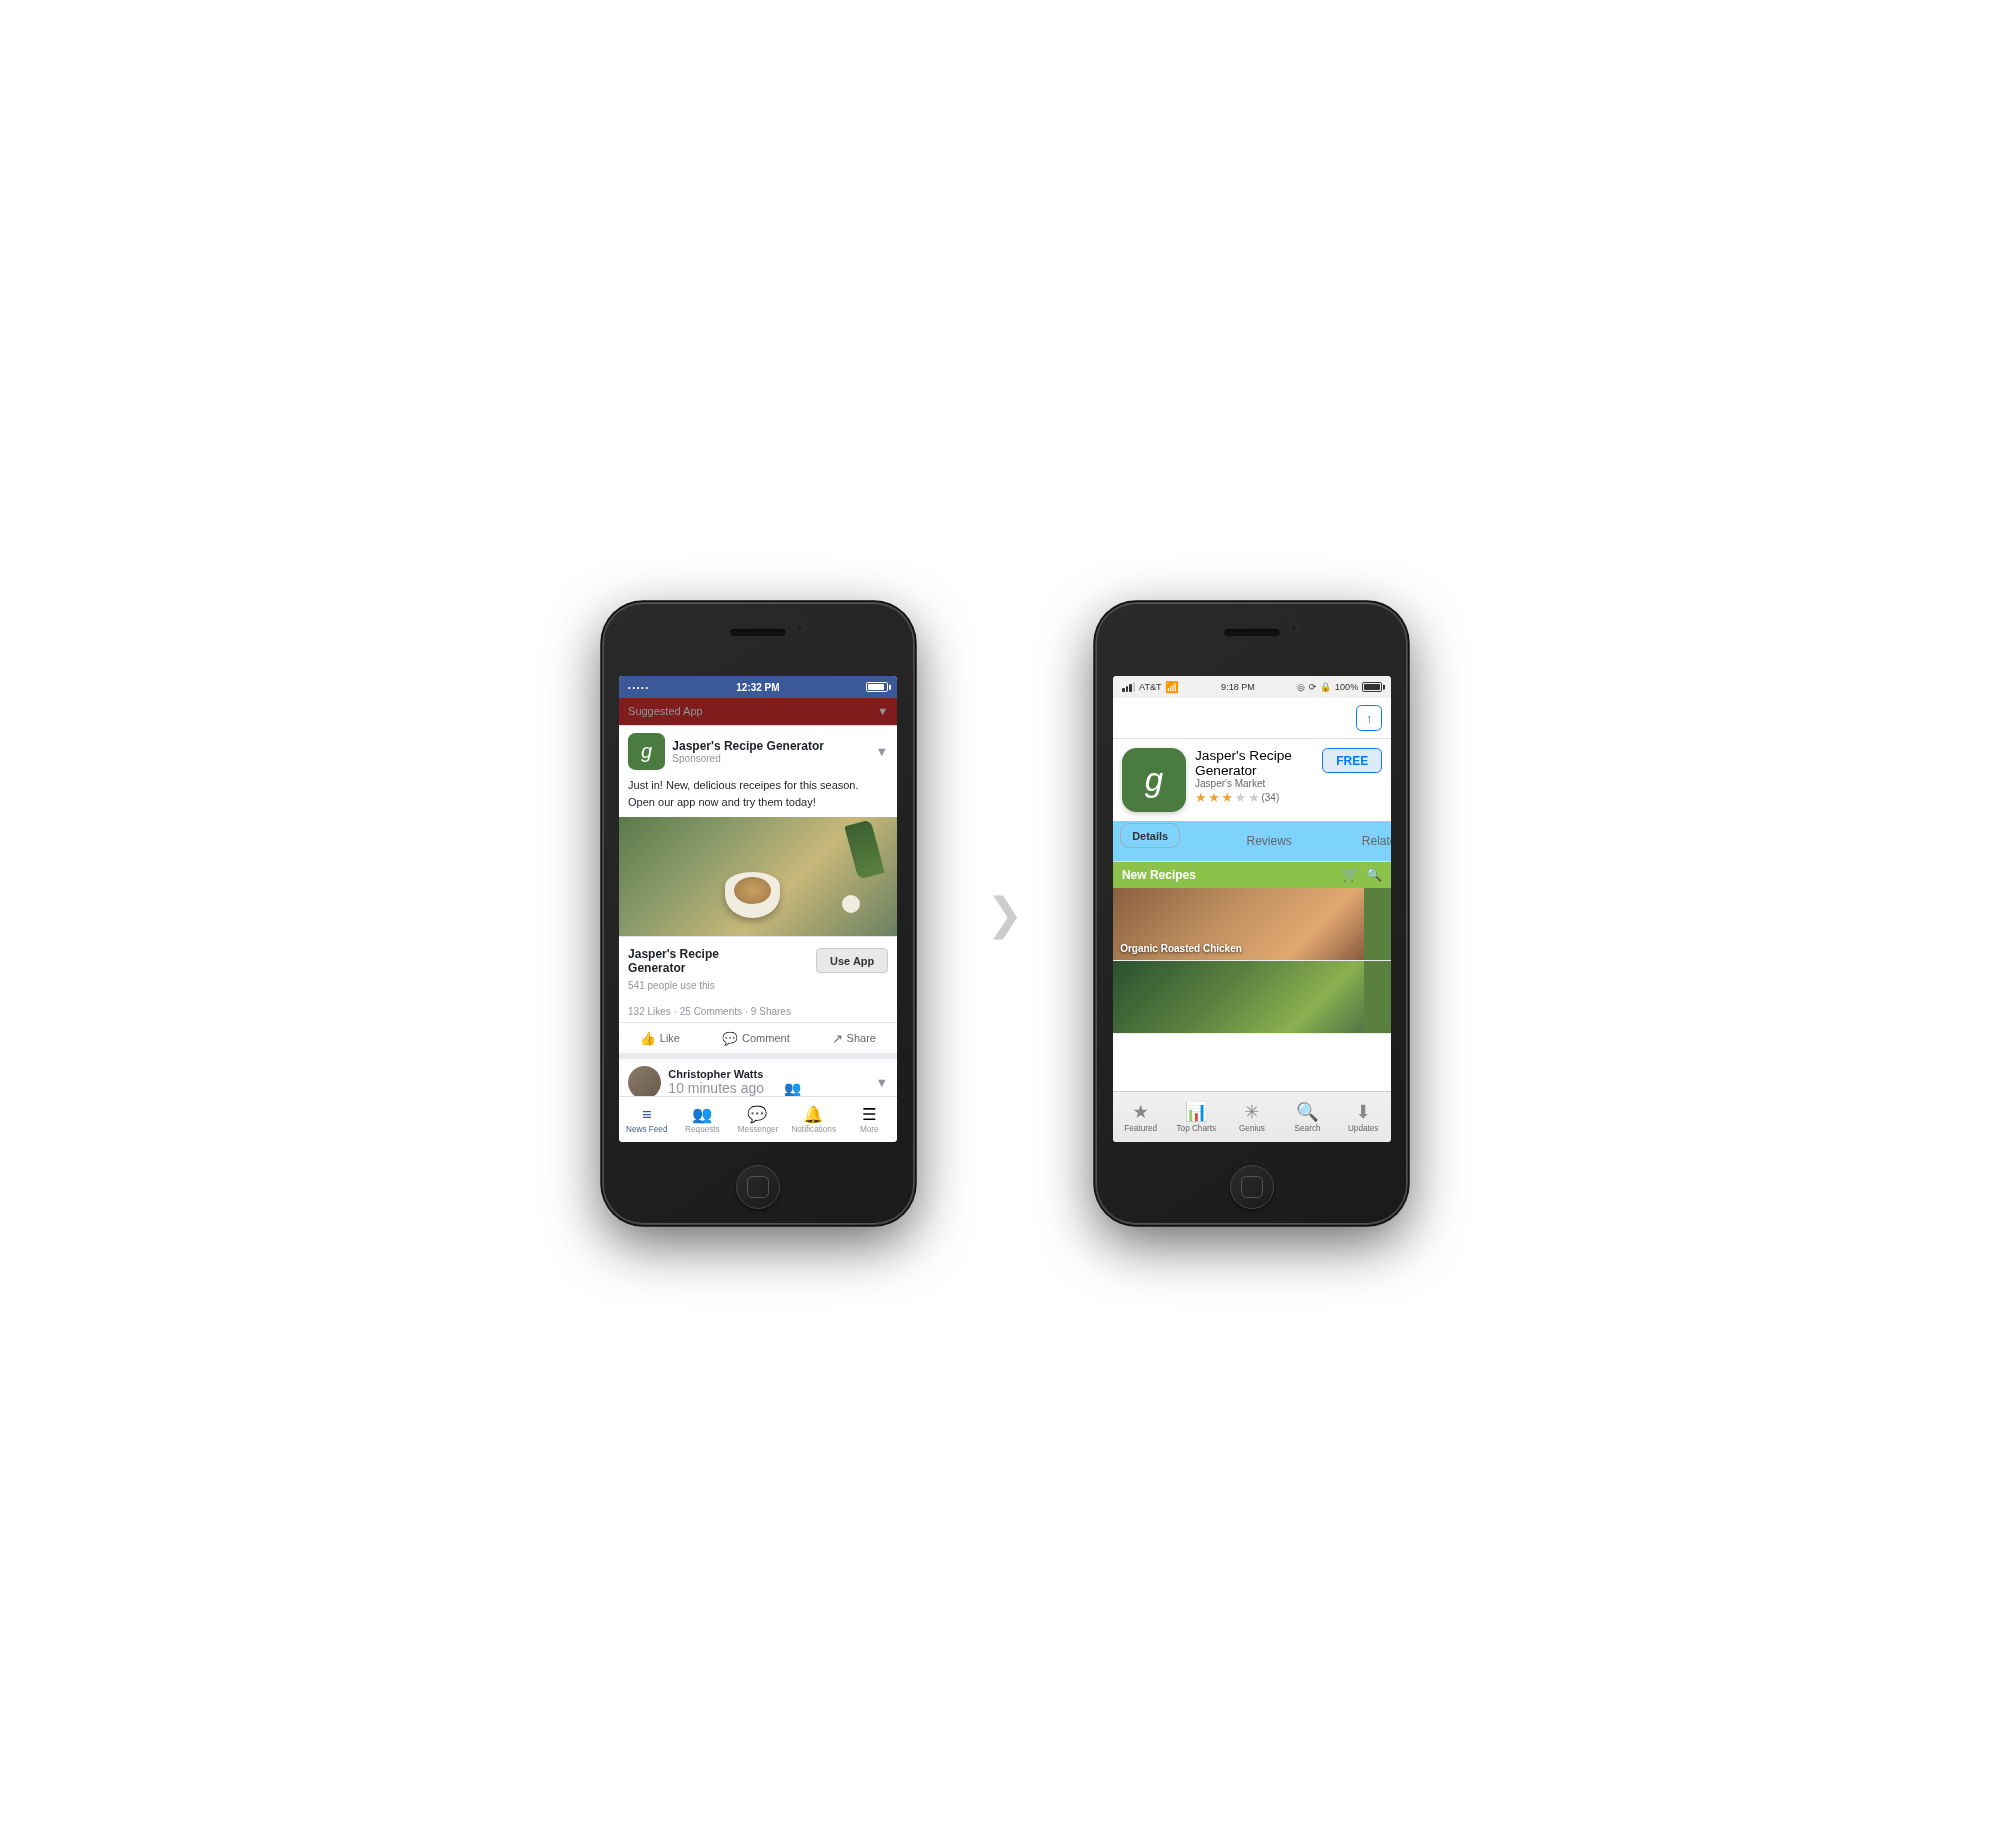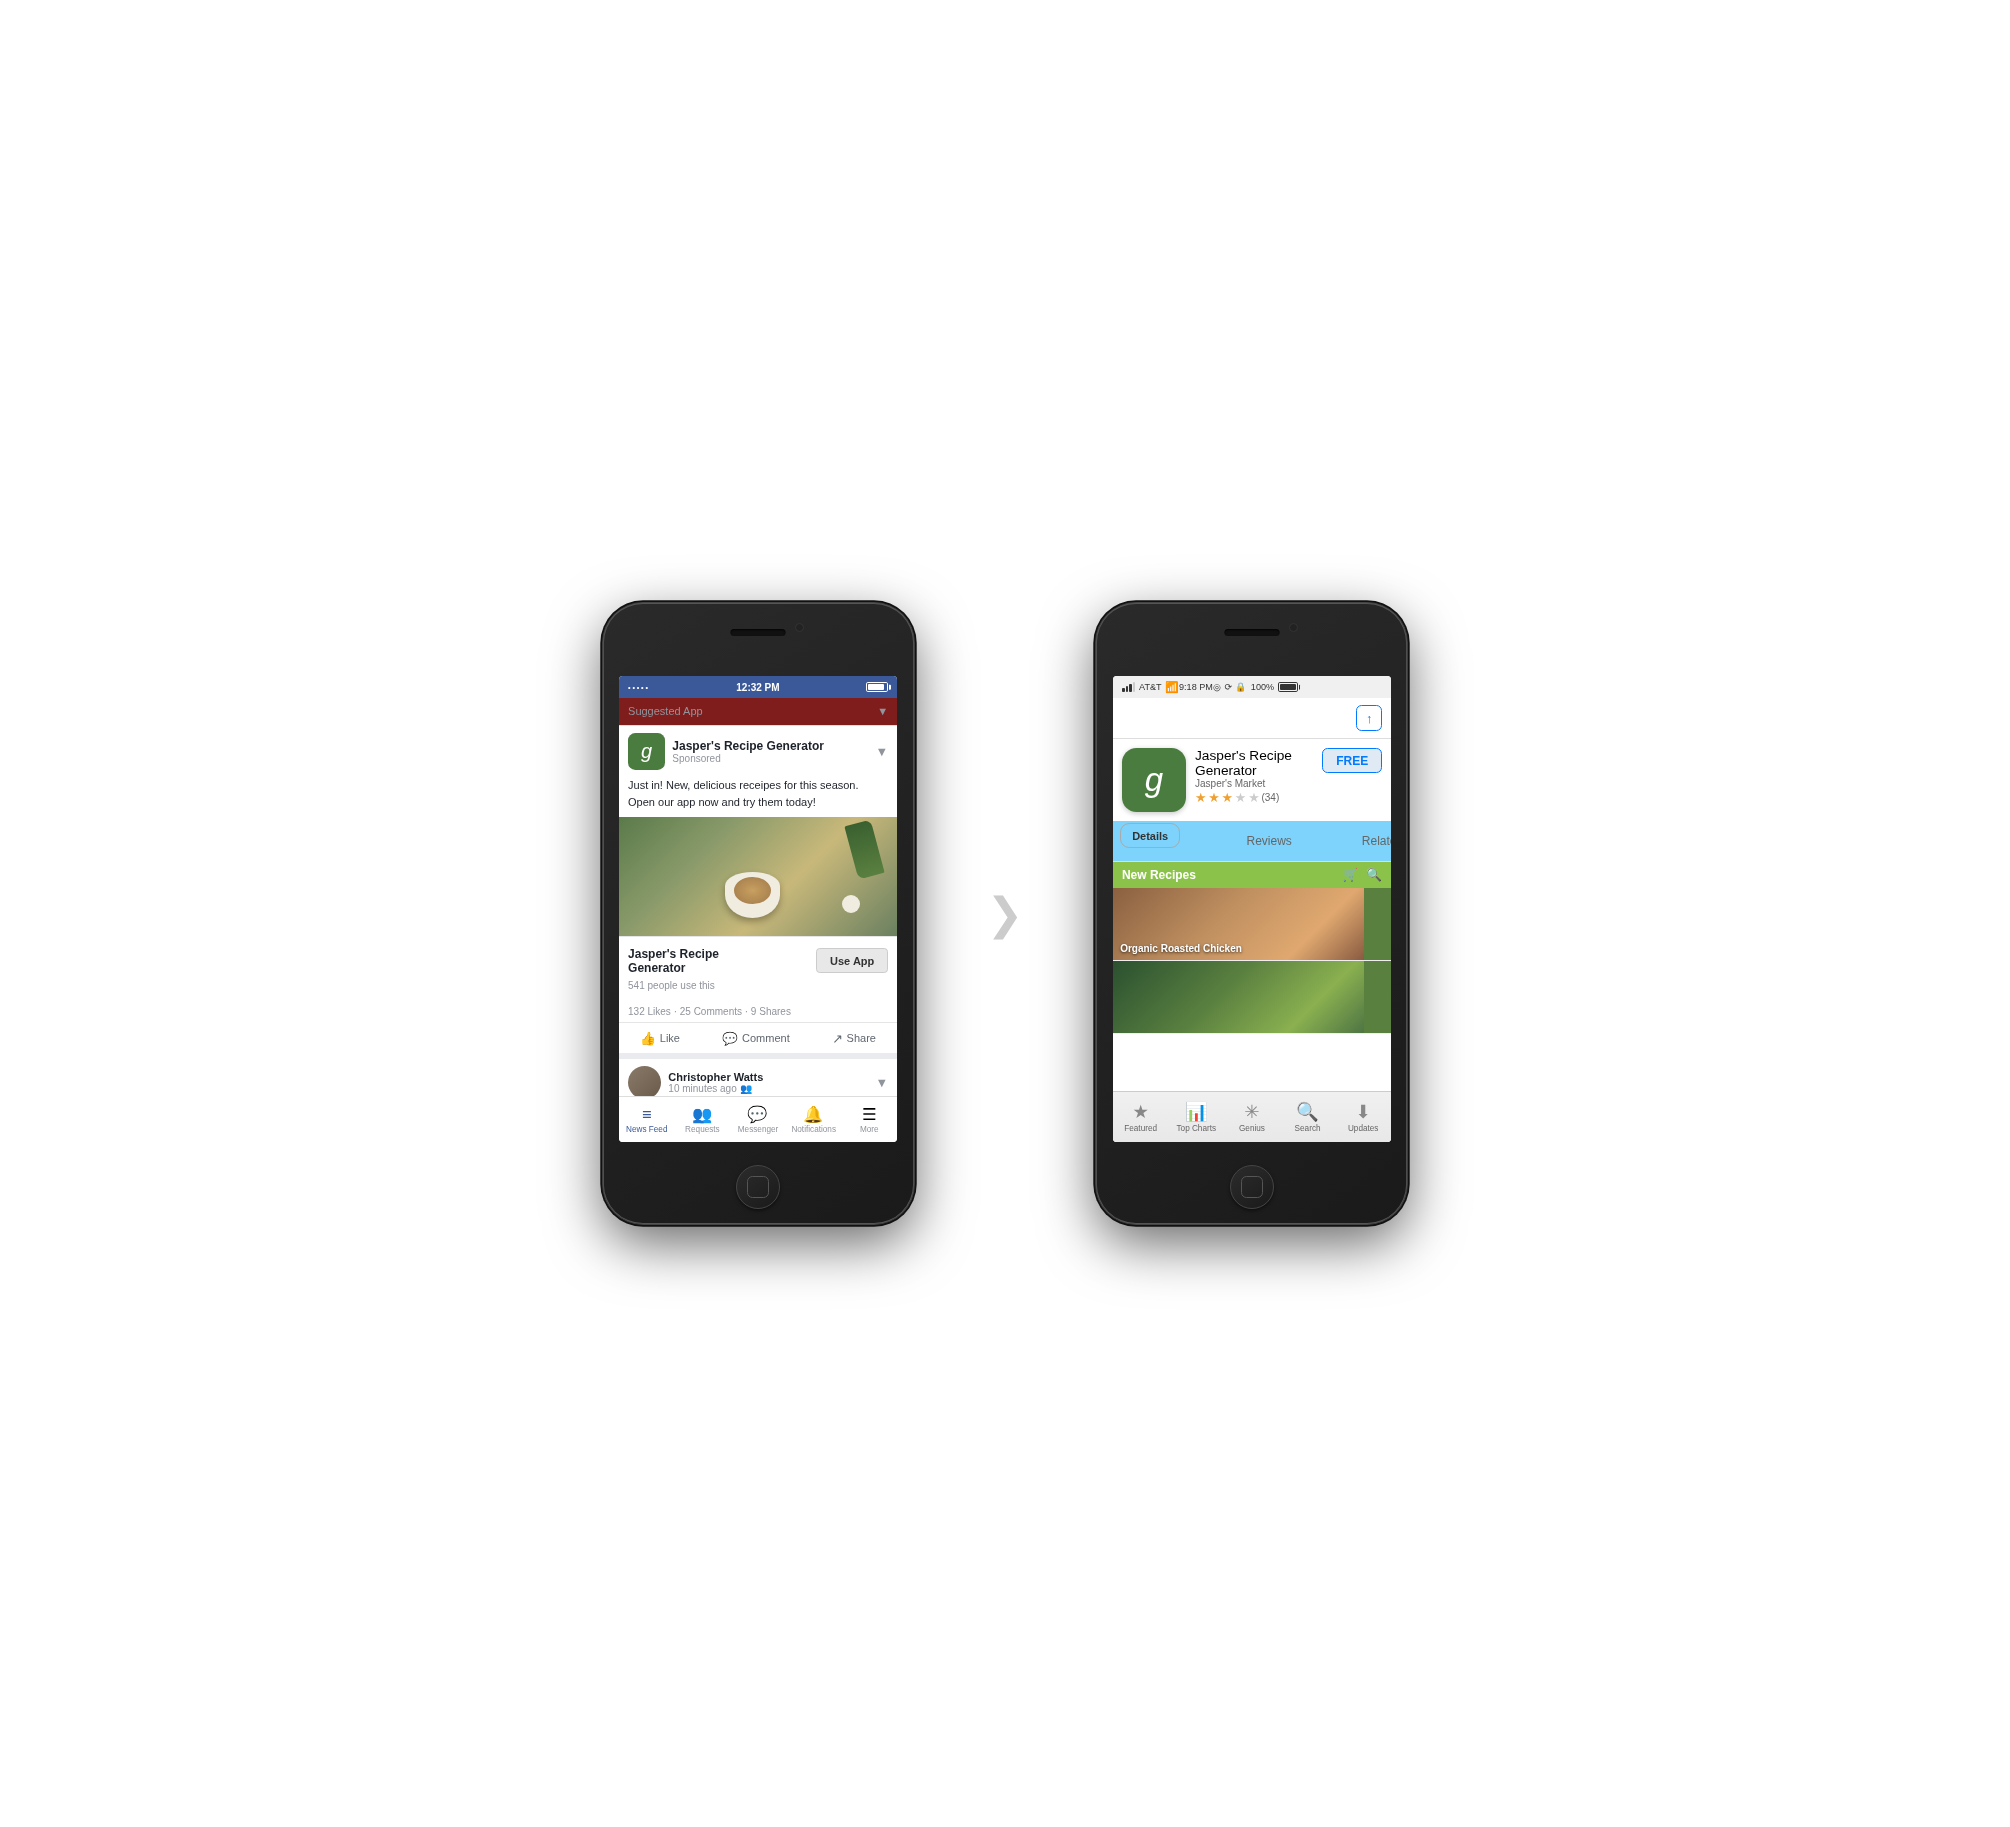--- a/index.html
+++ b/index.html
@@ -288,21 +288,21 @@
     .fb-avatar {
       width: 33px;
       height: 33px;
       border-radius: 50%;
       background: linear-gradient(135deg, #8a7a6a, #6a5a4a);
       overflow: hidden;
       flex-shrink: 0;
     }
     .fb-post-meta { flex: 1; }
     .fb-poster-name { font-weight: 700; font-size: 11px; color: #1d2129; }
-    .fb-post-time { font-size: 10px; color: #90949c; display: flex; align-items: center; gap: 4px; }
+    .fb-post-time { font-size: 14px; color: #90949c; display: flex; align-items: center; gap: 20px; }
 
     .fb-tab-bar {
       height: 46px;
       background: #fff;
       border-top: 0.9px solid #ddd;
       display: flex;
       align-items: center;
     }
     .fb-tab {
       flex: 1;
@@ -316,21 +316,21 @@
     }
     .fb-tab-icon { font-size: 16.4px; }
     .fb-tab-label { font-size: 8.2px; color: #90949c; }
     .fb-tab.active .fb-tab-label { color: #3b5998; }
     .fb-tab.active .fb-tab-icon { color: #3b5998; }
 
     
     .as-status-bar {
       background: #f0f0f0;
       display: flex;
-      justify-content: flex-start;
+      justify-content: space-between;
       align-items: center;
       padding: 3.7px 9.1px;
       font-size: 9.1px;
       height: 22px;
       color: #333;
     }
     .as-status-left { display: flex; align-items: center; gap: 3.7px; }
     .as-signal { display: flex; gap: 0.9px; align-items: flex-end; }
     .as-signal span {
       background: #333;

